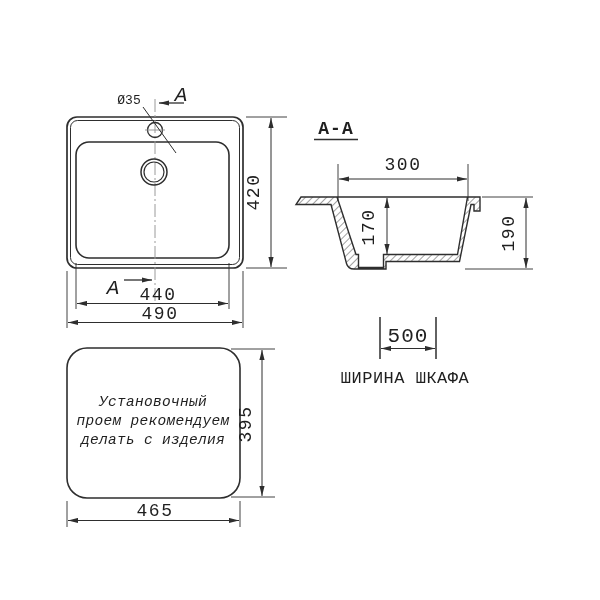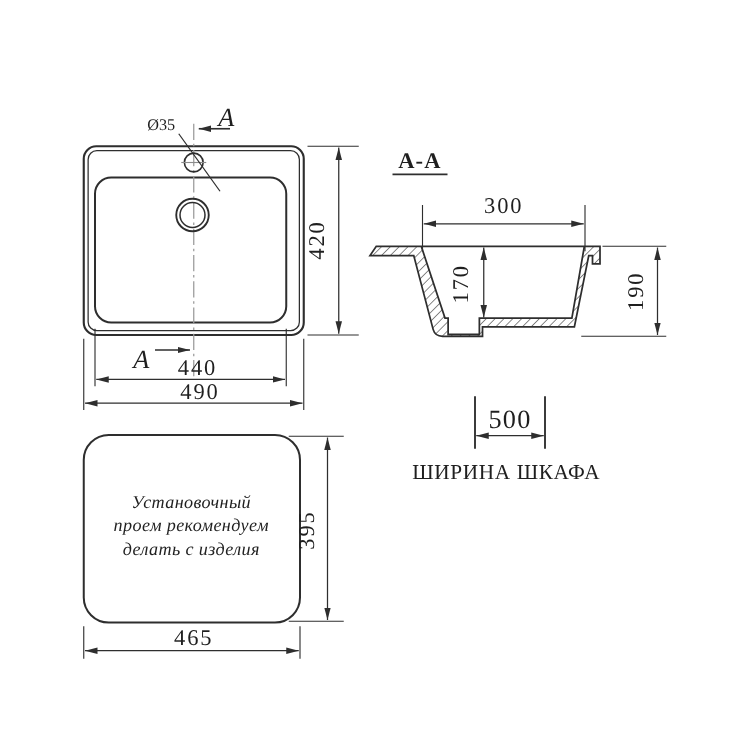--- a/index.html
+++ b/index.html
@@ -1,20 +1,20 @@
 <!DOCTYPE html>
 <html><head>
 <meta charset="utf-8">
 <style>
   html,body{margin:0;padding:0;background:#ffffff;}
   .canvas{
     position:relative;
     width:600px;height:600px;
     background:#ffffff;
-    font-family:Liberation Serif, serif;
+    font-family:Liberation Mono, monospace;
     overflow:hidden;
   }
   svg{display:block;}
   text{fill:#1f1f1f;}
   .dimnum{font-size:18px;letter-spacing:1.5px;}
   .dimnum-big{font-size:21px;letter-spacing:1px;}
   .seclabel{font-size:18px;letter-spacing:1px;font-weight:bold;}
   .itA{font-size:21px;font-style:italic;}
   .small-dim{font-size:13px;}
   .note{font-size:14.5px;font-style:italic;letter-spacing:0.3px;}

